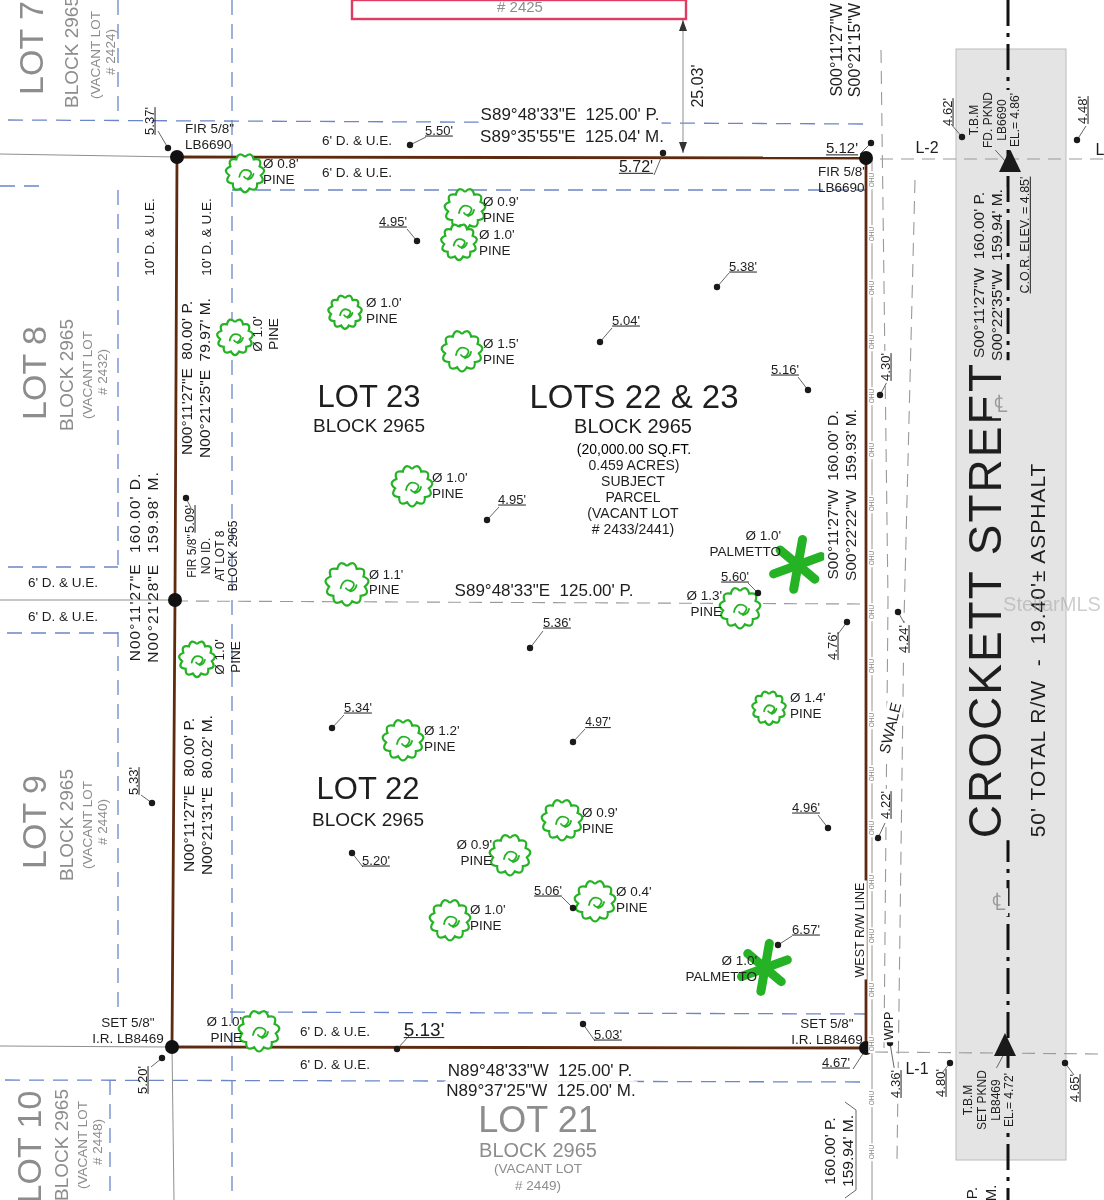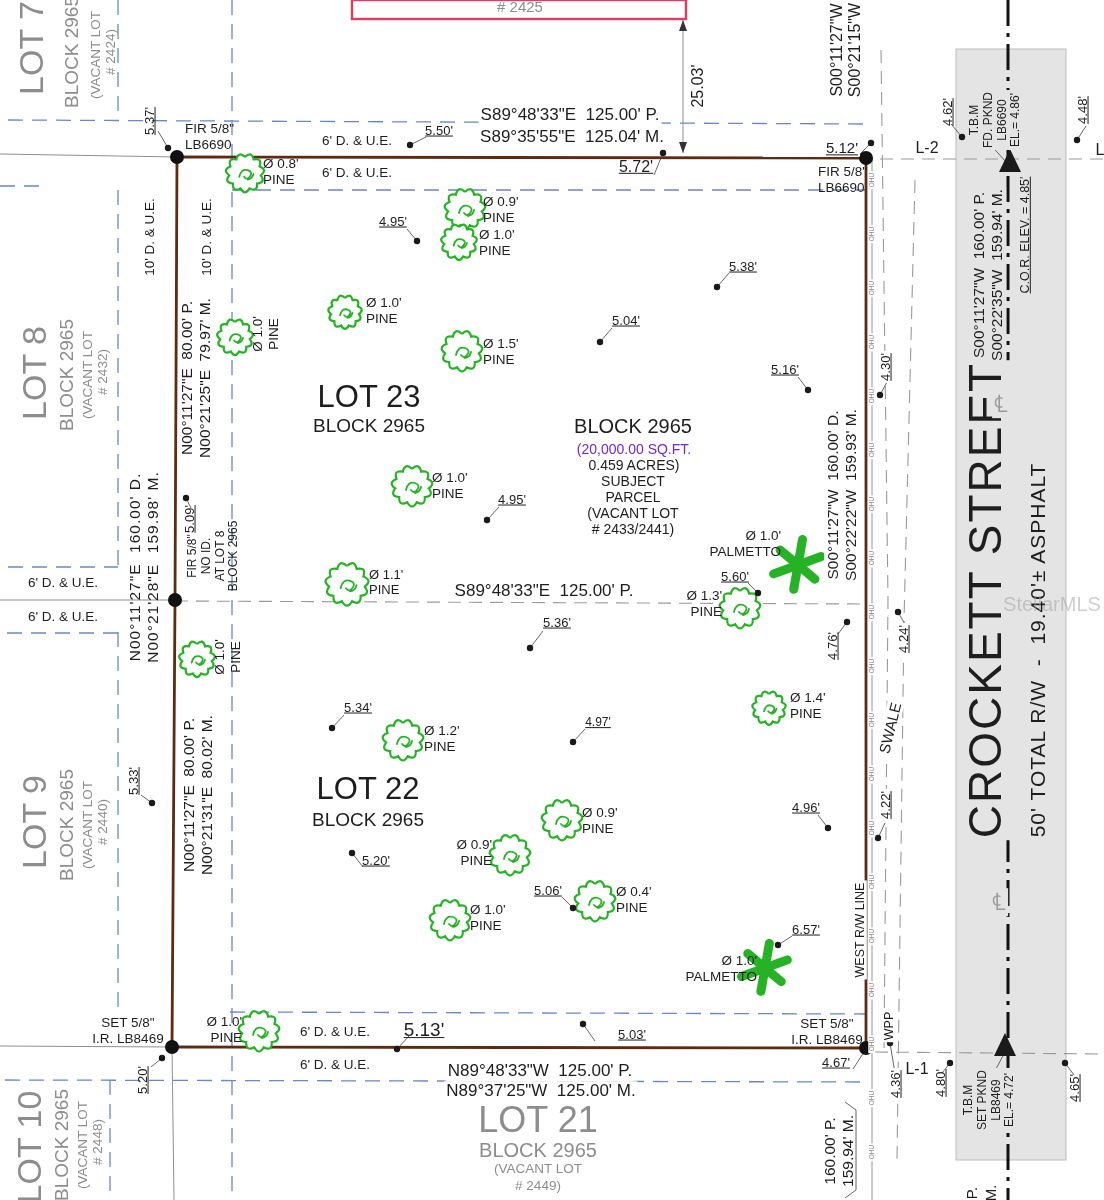--- a/index.html
+++ b/index.html
@@ -225,22 +225,23 @@
       <div class="lbl" style="left: 35px; top: 822px; font-size: 34px; color: rgb(141, 141, 141); transform: translate(-50%, -50%) rotate(-90deg); text-align: center;">LOT 9</div>
       <div class="lbl" style="left: 67px; top: 825px; font-size: 19px; color: rgb(141, 141, 141); transform: translate(-50%, -50%) rotate(-90deg); text-align: center;">BLOCK 2965</div>
       <div class="lbl" style="left: 88px; top: 825px; font-size: 13.5px; color: rgb(141, 141, 141); transform: translate(-50%, -50%) rotate(-90deg); text-align: center;">(VACANT LOT</div>
       <div class="lbl" style="left: 103px; top: 822px; font-size: 13.5px; color: rgb(141, 141, 141); transform: translate(-50%, -50%) rotate(-90deg); text-align: center;"># 2440)</div>
       <div class="lbl" style="left: 30px; top: 1147px; font-size: 34px; color: rgb(141, 141, 141); transform: translate(-50%, -50%) rotate(-90deg); text-align: center;">LOT 10</div>
       <div class="lbl" style="left: 62px; top: 1145px; font-size: 19px; color: rgb(141, 141, 141); transform: translate(-50%, -50%) rotate(-90deg); text-align: center;">BLOCK 2965</div>
       <div class="lbl" style="left: 83px; top: 1145px; font-size: 13.5px; color: rgb(141, 141, 141); transform: translate(-50%, -50%) rotate(-90deg); text-align: center;">(VACANT LOT</div>
       <div class="lbl" style="left: 98px; top: 1142px; font-size: 13.5px; color: rgb(141, 141, 141); transform: translate(-50%, -50%) rotate(-90deg); text-align: center;"># 2448)</div>
       <div class="lbl" style="left: 369px; top: 397px; font-size: 31px; color: rgb(30, 30, 30); transform: translate(-50%, -50%); text-align: center;">LOT 23</div>
       <div class="lbl" style="left: 369px; top: 426px; font-size: 19px; color: rgb(30, 30, 30); transform: translate(-50%, -50%); text-align: center;">BLOCK 2965</div>
+      <div class="lbl" style="left: 634px; top: 397px; font-size: 33px; color: rgb(30, 30, 30); transform: translate(-50%, -50%); text-align: center;">LOTS 22 &amp; 23</div>
       <div class="lbl" style="left: 633px; top: 426px; font-size: 20px; color: rgb(30, 30, 30); transform: translate(-50%, -50%); text-align: center;">BLOCK 2965</div>
-      <div class="lbl" style="left: 634px; top: 449px; font-size: 14px; color: #6d28d9; transform: translate(-50%, -50%); text-align: center;">(20,000.00 SQ.FT.</div>
+      <div class="lbl" style="left: 634px; top: 449px; font-size: 14px; color: #000000; transform: translate(-50%, -50%); text-align: center;">(20,000.00 SQ.FT.</div>
       <div class="lbl" style="left: 634px; top: 465px; font-size: 14px; color: rgb(30, 30, 30); transform: translate(-50%, -50%); text-align: center;">0.459 ACRES)</div>
       <div class="lbl" style="left: 633px; top: 481px; font-size: 14px; color: rgb(30, 30, 30); transform: translate(-50%, -50%); text-align: center;">SUBJECT</div>
       <div class="lbl" style="left: 633px; top: 497px; font-size: 14px; color: rgb(30, 30, 30); transform: translate(-50%, -50%); text-align: center;">PARCEL</div>
       <div class="lbl" style="left: 633px; top: 513px; font-size: 14px; color: rgb(30, 30, 30); transform: translate(-50%, -50%); text-align: center;">(VACANT LOT</div>
       <div class="lbl" style="left: 633px; top: 529px; font-size: 14px; color: rgb(30, 30, 30); transform: translate(-50%, -50%); text-align: center;"># 2433/2441)</div>
       <div class="lbl" style="left: 368px; top: 789px; font-size: 31px; color: rgb(30, 30, 30); transform: translate(-50%, -50%); text-align: center;">LOT 22</div>
       <div class="lbl" style="left: 368px; top: 820px; font-size: 19px; color: rgb(30, 30, 30); transform: translate(-50%, -50%); text-align: center;">BLOCK 2965</div>
       <div class="lbl" style="left: 544px; top: 591px; font-size: 17px; color: rgb(30, 30, 30); background: rgb(255, 255, 255); padding: 0px 2px; transform: translate(-50%, -50%); text-align: center;">S89°48'33"E  125.00' P.</div>
       <div class="lbl u" style="left: 393px; top: 222px; font-size: 13px; color: rgb(30, 30, 30); transform: translate(-50%, -50%); text-align: center;">4.95'</div>
       <div class="lbl u" style="left: 743px; top: 267px; font-size: 13px; color: rgb(30, 30, 30); transform: translate(-50%, -50%); text-align: center;">5.38'</div>
@@ -253,21 +254,21 @@
       <div class="lbl u" style="left: 833px; top: 646px; font-size: 13px; color: rgb(30, 30, 30); transform: translate(-50%, -50%) rotate(-90deg); text-align: center;">4.76'</div>
       <div class="lbl u" style="left: 904px; top: 639px; font-size: 13px; color: rgb(30, 30, 30); background: rgb(255, 255, 255); padding: 0px 2px; transform: translate(-50%, -50%) rotate(-90deg); text-align: center;">4.24'</div>
       <div class="lbl u" style="left: 358px; top: 708px; font-size: 13px; color: rgb(30, 30, 30); transform: translate(-50%, -50%); text-align: center;">5.34'</div>
       <div class="lbl u" style="left: 598px; top: 723px; font-size: 12px; color: rgb(30, 30, 30); transform: translate(-50%, -50%); text-align: center;">4.97'</div>
       <div class="lbl u" style="left: 806px; top: 808px; font-size: 13px; color: rgb(30, 30, 30); transform: translate(-50%, -50%); text-align: center;">4.96'</div>
       <div class="lbl u" style="left: 886px; top: 805px; font-size: 13px; color: rgb(30, 30, 30); background: rgb(255, 255, 255); padding: 0px 2px; transform: translate(-50%, -50%) rotate(-90deg); text-align: center;">4.22'</div>
       <div class="lbl u" style="left: 376px; top: 861px; font-size: 13px; color: rgb(30, 30, 30); transform: translate(-50%, -50%); text-align: center;">5.20'</div>
       <div class="lbl u" style="left: 548px; top: 891px; font-size: 13px; color: rgb(30, 30, 30); transform: translate(-50%, -50%); text-align: center;">5.06'</div>
       <div class="lbl u" style="left: 806px; top: 930px; font-size: 13px; color: rgb(30, 30, 30); transform: translate(-50%, -50%); text-align: center;">6.57'</div>
       <div class="lbl u" style="left: 424px; top: 1030px; font-size: 19px; color: rgb(30, 30, 30); transform: translate(-50%, -50%); text-align: center;">5.13'</div>
-      <div class="lbl u" style="left: 608px; top: 1035px; font-size: 13px; color: rgb(30, 30, 30); transform: translate(-50%, -50%); text-align: center; margin-left: 24px;">5.03'</div>
+      <div class="lbl u" style="left: 608px; top: 1035px; font-size: 13px; color: rgb(30, 30, 30); transform: translate(-50%, -50%); text-align: center;">5.03'</div>
       <div class="lbl u" style="left: 836px; top: 1063px; font-size: 13px; color: rgb(30, 30, 30); background: rgb(255, 255, 255); padding: 0px 2px; transform: translate(-50%, -50%); text-align: center;">4.67'</div>
       <div class="lbl" style="left: 842px; top: 495px; font-size: 15.5px; color: rgb(30, 30, 30); background: rgb(255, 255, 255); padding: 0px 2px; transform: translate(-50%, -50%) rotate(-90deg); text-align: center;">S00°11'27"W  160.00' D.
 S00°22'22"W  159.93' M.</div>
       <div class="lbl" style="left: 890px; top: 728px; font-size: 15px; color: rgb(30, 30, 30); background: rgb(255, 255, 255); padding: 0px 2px; transform: translate(-50%, -50%) rotate(-76deg); text-align: center;">SWALE</div>
       <div class="lbl" style="left: 860px; top: 930px; font-size: 12.5px; color: rgb(30, 30, 30); background: rgb(255, 255, 255); padding: 0px 2px; transform: translate(-50%, -50%) rotate(-90deg); text-align: center;">WEST R/W LINE</div>
       <div class="lbl" style="left: 889px; top: 1026px; font-size: 12.5px; color: rgb(30, 30, 30); background: rgb(255, 255, 255); padding: 0px 2px; transform: translate(-50%, -50%) rotate(-90deg); text-align: center;">WPP</div>
       <div class="lbl" style="left: 917px; top: 1069px; font-size: 16px; color: rgb(30, 30, 30); background: rgb(255, 255, 255); padding: 0px 2px; transform: translate(-50%, -50%); text-align: center;">L-1</div>
       <div class="lbl u" style="left: 896px; top: 1084px; font-size: 13px; color: rgb(30, 30, 30); background: rgb(255, 255, 255); padding: 0px 2px; transform: translate(-50%, -50%) rotate(-90deg); text-align: center;">4.36'</div>
       <div class="lbl" style="left: 839px; top: 1151px; font-size: 15.5px; color: rgb(30, 30, 30); transform: translate(-50%, -50%) rotate(-90deg); text-align: center;">160.00' P.
 159.94' M.</div>

